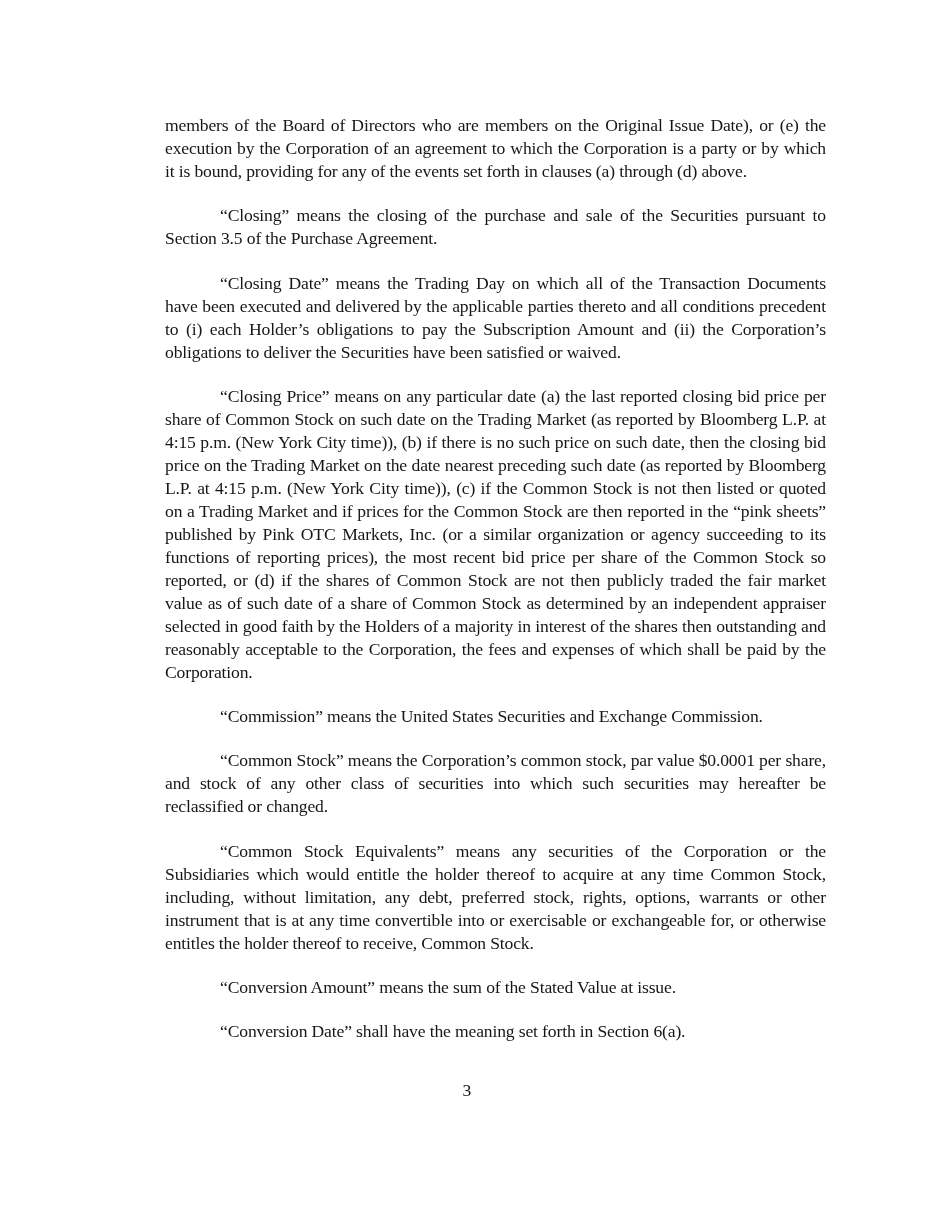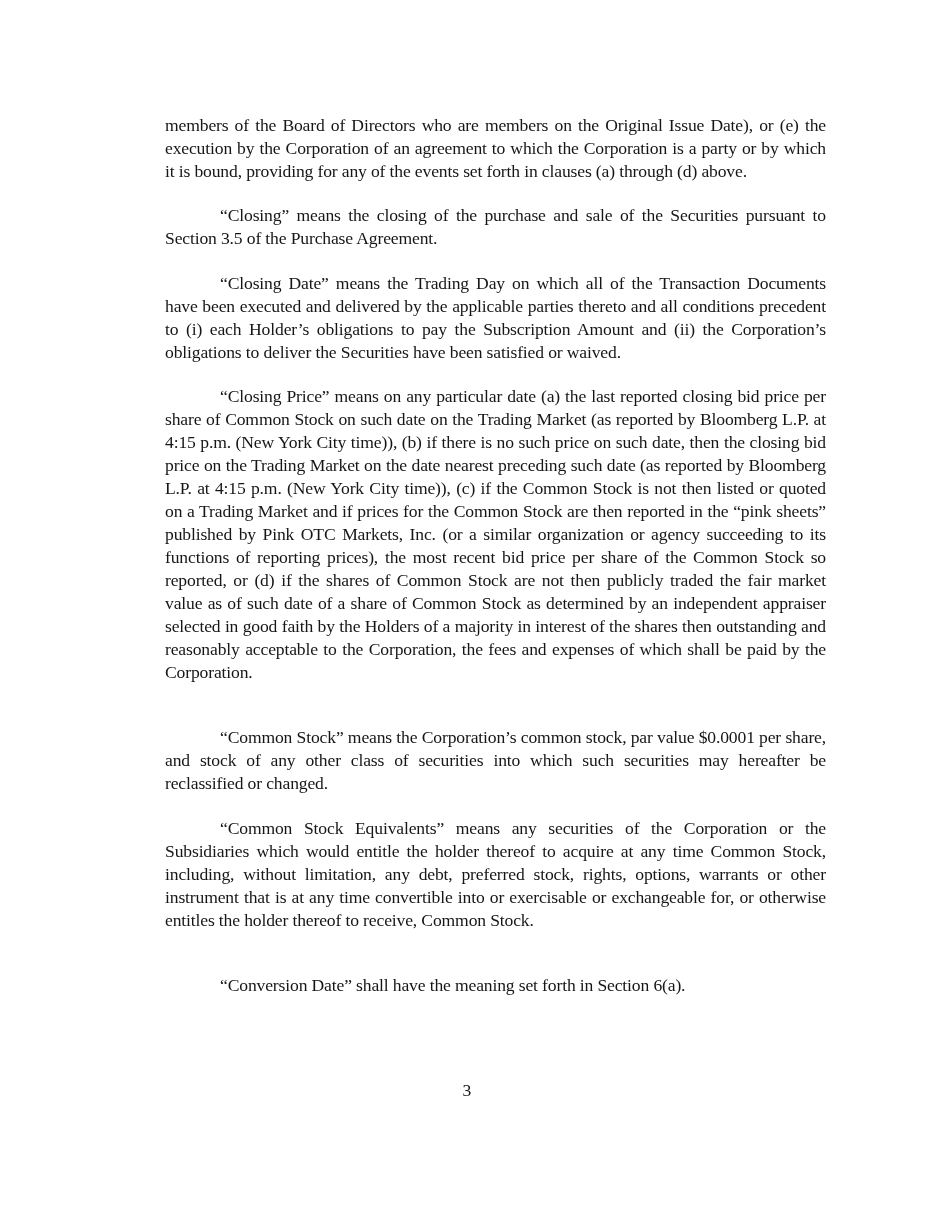--- a/index.html
+++ b/index.html
@@ -55,26 +55,28 @@
 
   <p class="para indent"><span>“</span><span class="term">Closing</span><span>”</span><span> means the closing of the purchase and sale of the Securities pursuant to Section 3.5 of the Purchase Agreement.</span></p>
   <div class="gap"></div>
 
   <p class="para indent"><span>“</span><span class="term">Closing Date</span><span>”</span><span> means the Trading Day on which all of the Transaction Documents have been executed and delivered by the applicable parties thereto and all conditions precedent to (i) each Holder’s obligations to pay the Subscription Amount and (ii) the Corporation’s obligations to deliver the Securities have been satisfied or waived.</span></p>
   <div class="gap"></div>
 
   <p class="para indent"><span>“</span><span class="term">Closing Price</span><span>”</span><span> means on any particular date (a) the last reported closing bid price per share of Common Stock on such date on the Trading Market (as reported by Bloomberg L.P. at 4:15 p.m. (New York City time)), (b) if there is no such price on such date, then the closing bid price on the Trading Market on the date nearest preceding such date (as reported by Bloomberg L.P. at 4:15 p.m. (New York City time)), (c)  if the Common Stock is not then listed or quoted on a Trading Market and if prices for the Common Stock are then reported in the “pink sheets” published by Pink OTC Markets, Inc. (or a similar organization or agency succeeding to its functions of reporting prices), the most recent bid price per share of the Common Stock so reported, or (d) if the shares of Common Stock are not then publicly traded the fair market value as of such date of a share of Common Stock as determined by an independent appraiser selected in good faith by the Holders of a majority in interest of the shares then outstanding and reasonably acceptable to the Corporation, the fees and expenses of which shall be paid by the Corporation.</span></p>
   <div class="gap"></div>
 
+  <p class="para indent"><span>“</span><span class="term">Commission</span><span>”</span><span> means the United States Securities and Exchange Commission.</span></p>
   <div class="gap"></div>
 
   <p class="para indent"><span>“</span><span class="term">Common Stock</span><span>”</span><span> means the Corporation’s common stock, par value $0.0001 per share, and stock of any other class of securities into which such securities may hereafter be reclassified or changed.</span></p>
   <div class="gap"></div>
 
   <p class="para indent"><span>“</span><span class="term">Common Stock Equivalents</span><span>”</span><span> means any securities of the Corporation or the Subsidiaries which would entitle the holder thereof to acquire at any time Common Stock, including, without limitation, any debt, preferred stock, rights, options, warrants or other instrument that is at any time convertible into or exercisable or exchangeable for, or otherwise entitles the holder thereof to receive, Common Stock.</span></p>
   <div class="gap"></div>
 
+  <p class="para indent"><span>“</span><span class="term">Conversion Amount</span><span>”</span><span> means the sum of the Stated Value at issue.</span></p>
   <div class="gap"></div>
 
   <p class="para indent"><span>“</span><span class="term">Conversion Date</span><span>”</span><span> shall have the meaning set forth in Section 6(a).</span></p>
 </div>
 
 <div class="page-number">3</div>
 
 </body></html>

